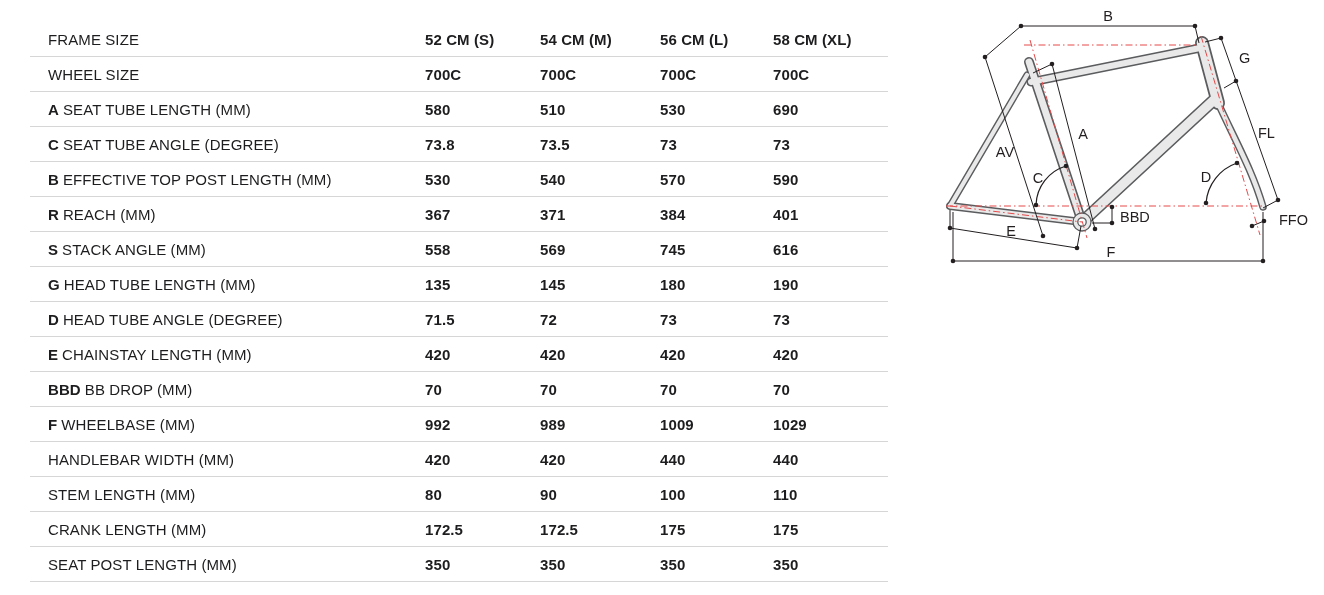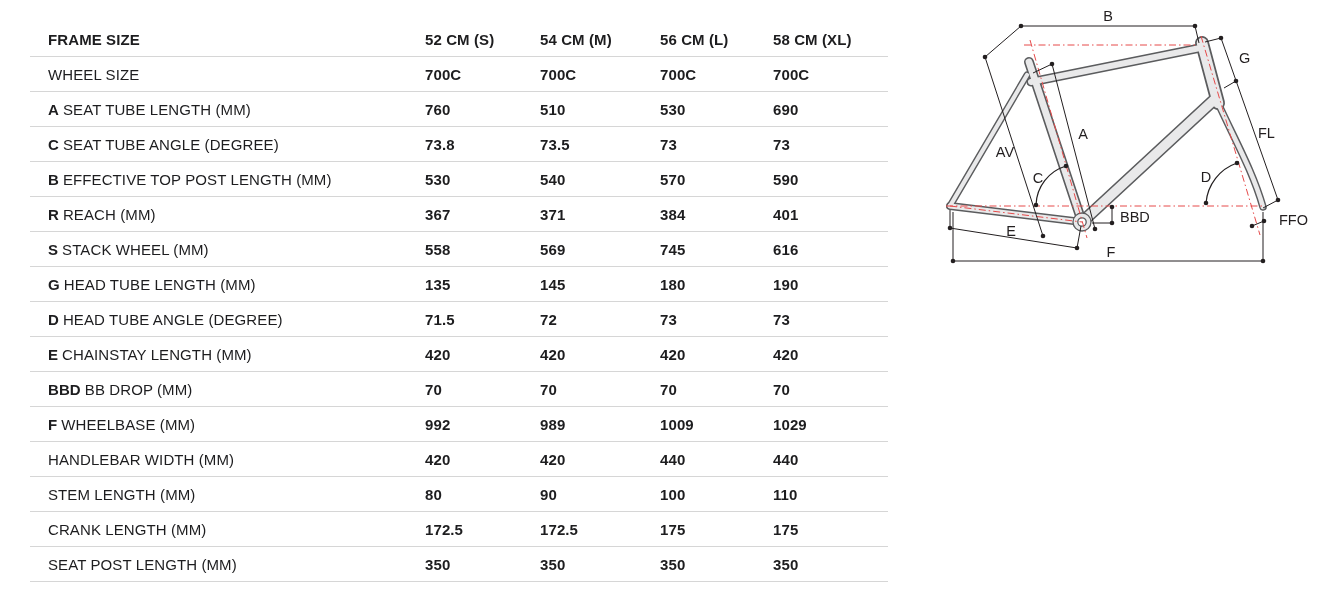--- a/index.html
+++ b/index.html
@@ -9,21 +9,21 @@
   
   .spec-table{position:absolute;left:30px;top:22px;width:858px;}
   .row{display:grid;grid-template-columns:377px 115px 120px 113px 1fr;
        align-items:center;height:35px;border-bottom:1px solid #d6d6d6;
        padding-left:18px;box-sizing:border-box;font-size:15px;letter-spacing:0.1px;}
   .row .labelwrap{white-space:nowrap;}
   .prefix{font-weight:700;}
   .prefix:not(:empty){margin-right:4px;}
   .cell{font-weight:700;}
   .header-row{font-weight:700;}
-  .header-row .labelwrap{font-weight:700;}
+  .header-row .labelwrap{font-weight:400;}
 
   
   .diagram{position:absolute;left:934px;top:0;width:390px;height:280px;}
   text{font-family:"Liberation Sans",sans-serif;font-size:14.5px;fill:#231f20;}
 </style>
 </head>
 <body>
 
 <div class="page">
 
@@ -38,21 +38,21 @@
     <div>
         <div class="row">
       <span class="labelwrap"><span class="prefix"></span><span class="label">WHEEL SIZE</span></span>
       <span class="cell">700C</span>
       <span class="cell">700C</span>
       <span class="cell">700C</span>
       <span class="cell">700C</span>
     </div>
         <div class="row">
       <span class="labelwrap"><span class="prefix">A</span><span class="label">SEAT TUBE LENGTH (MM)</span></span>
-      <span class="cell">760</span>
+      <span class="cell">580</span>
       <span class="cell">510</span>
       <span class="cell">530</span>
       <span class="cell">690</span>
     </div>
         <div class="row">
       <span class="labelwrap"><span class="prefix">C</span><span class="label">SEAT TUBE ANGLE (DEGREE)</span></span>
       <span class="cell">73.8</span>
       <span class="cell">73.5</span>
       <span class="cell">73</span>
       <span class="cell">73</span>
@@ -65,21 +65,21 @@
       <span class="cell">590</span>
     </div>
         <div class="row">
       <span class="labelwrap"><span class="prefix">R</span><span class="label">REACH (MM)</span></span>
       <span class="cell">367</span>
       <span class="cell">371</span>
       <span class="cell">384</span>
       <span class="cell">401</span>
     </div>
         <div class="row">
-      <span class="labelwrap"><span class="prefix">S</span><span class="label">STACK WHEEL (MM)</span></span>
+      <span class="labelwrap"><span class="prefix">S</span><span class="label">STACK ANGLE (MM)</span></span>
       <span class="cell">558</span>
       <span class="cell">569</span>
       <span class="cell">745</span>
       <span class="cell">616</span>
     </div>
         <div class="row">
       <span class="labelwrap"><span class="prefix">G</span><span class="label">HEAD TUBE LENGTH (MM)</span></span>
       <span class="cell">135</span>
       <span class="cell">145</span>
       <span class="cell">180</span>

